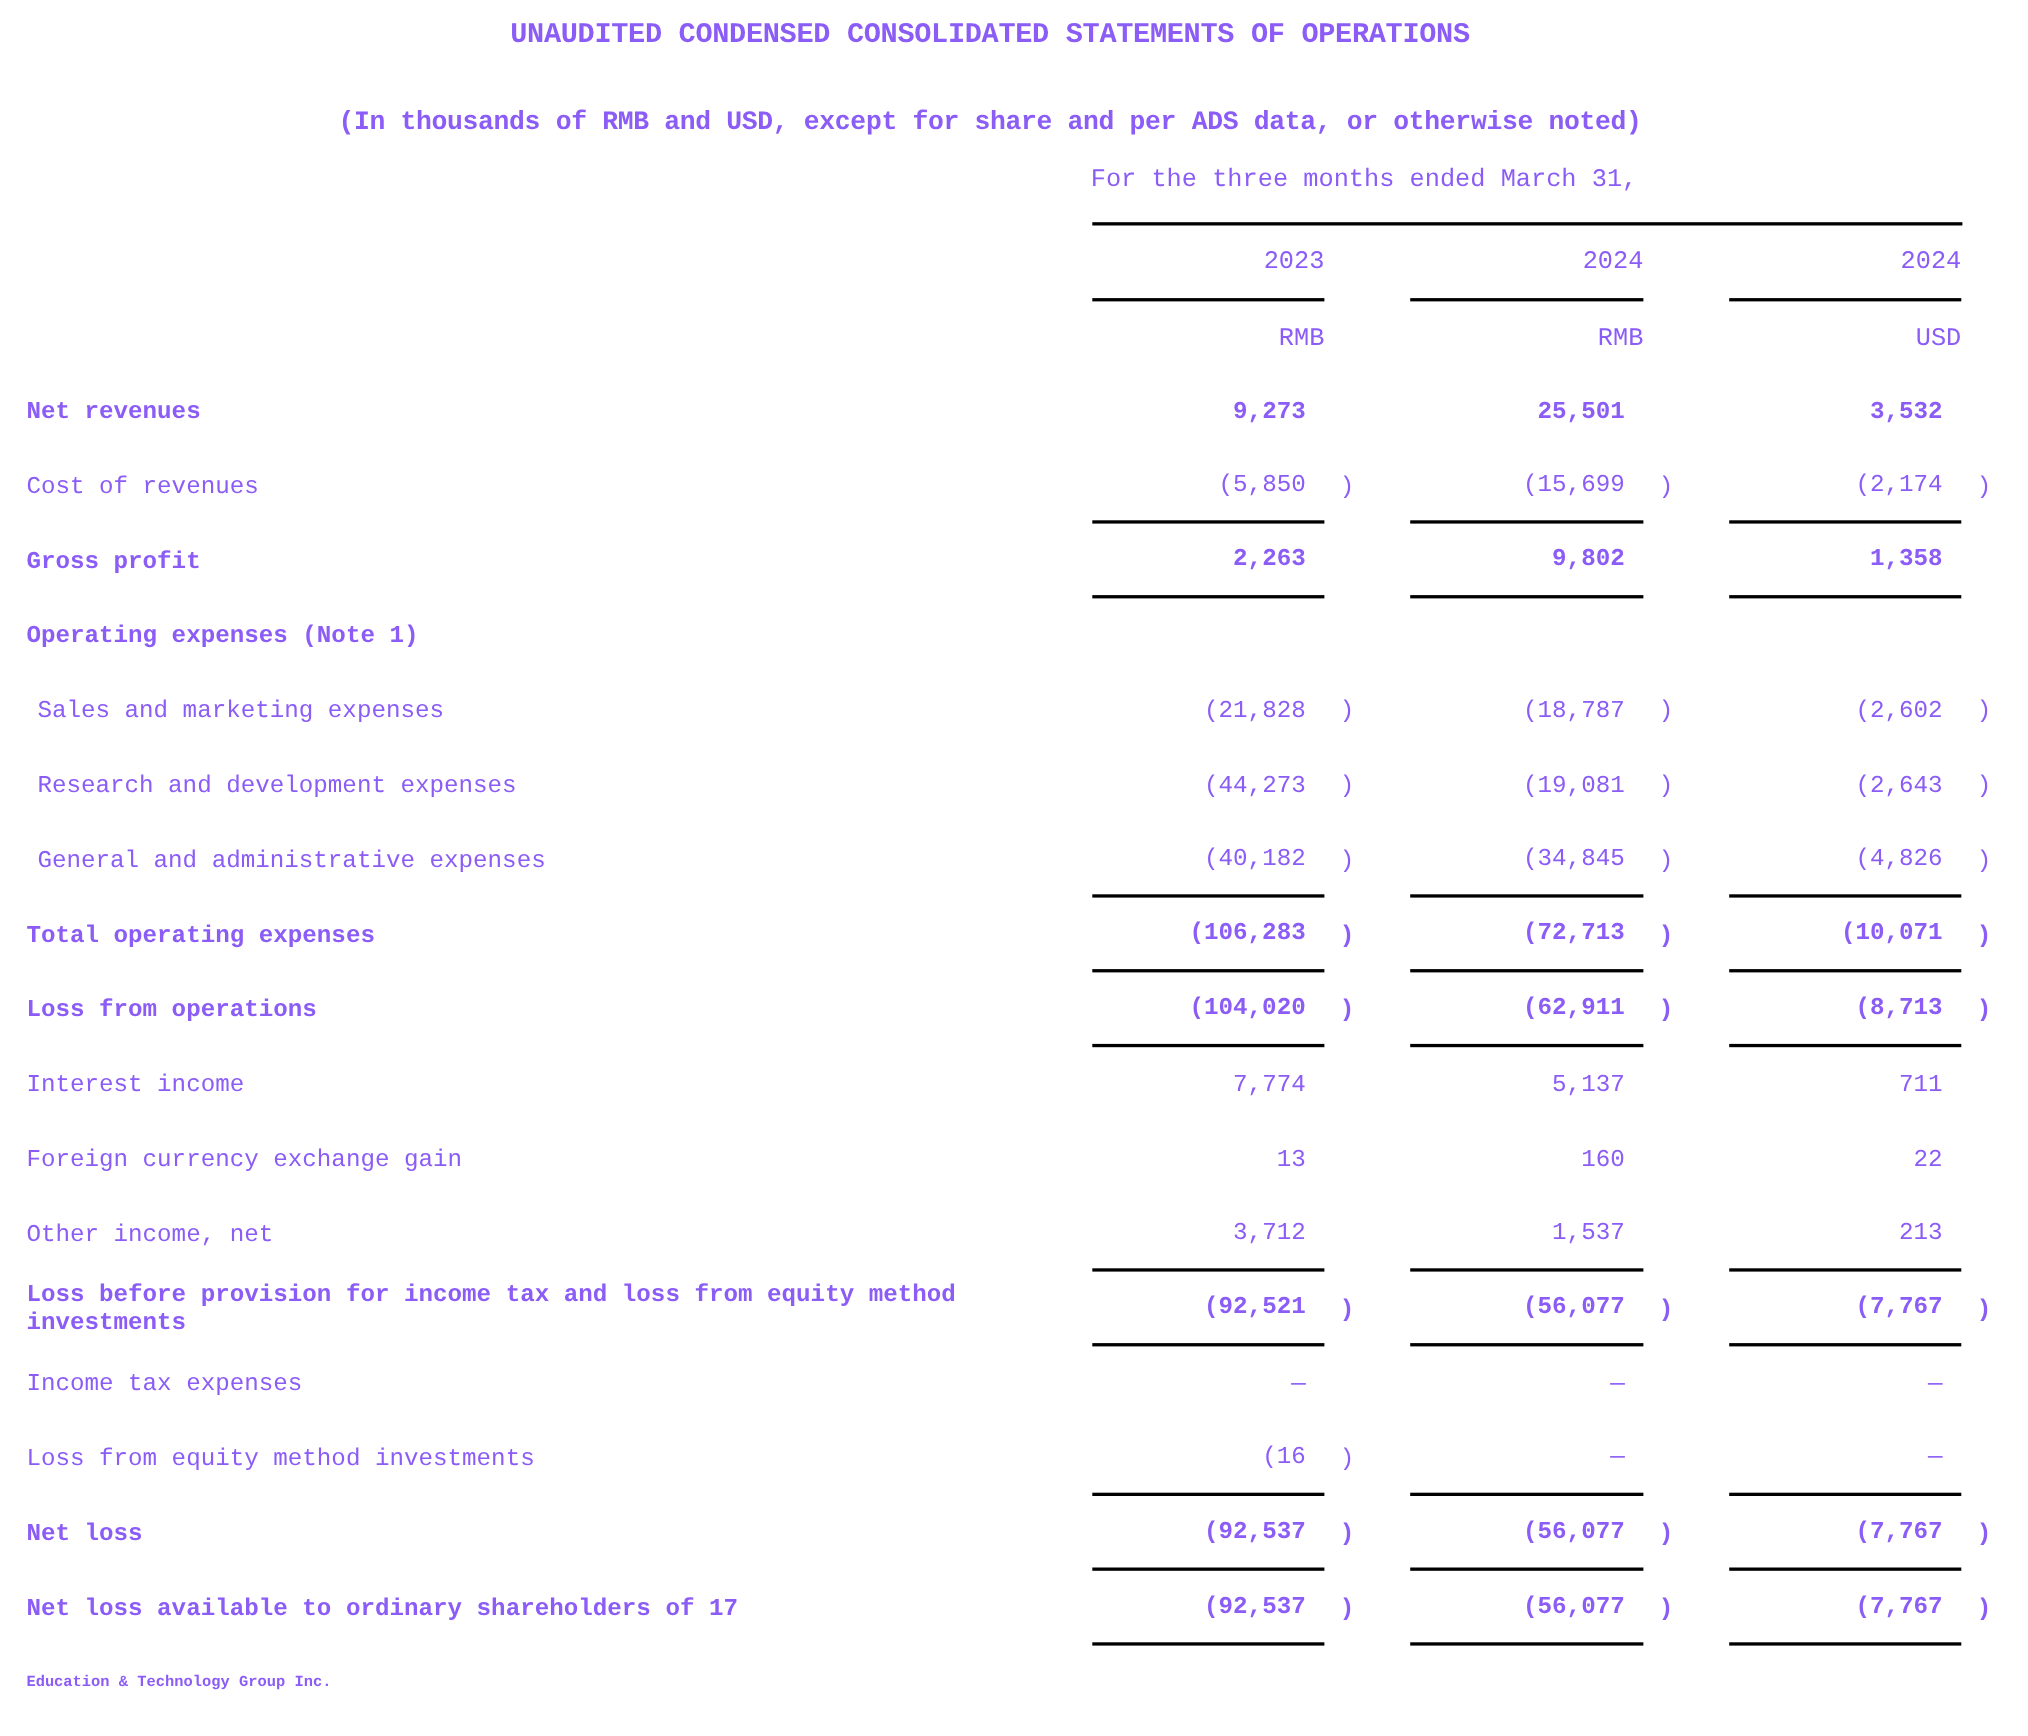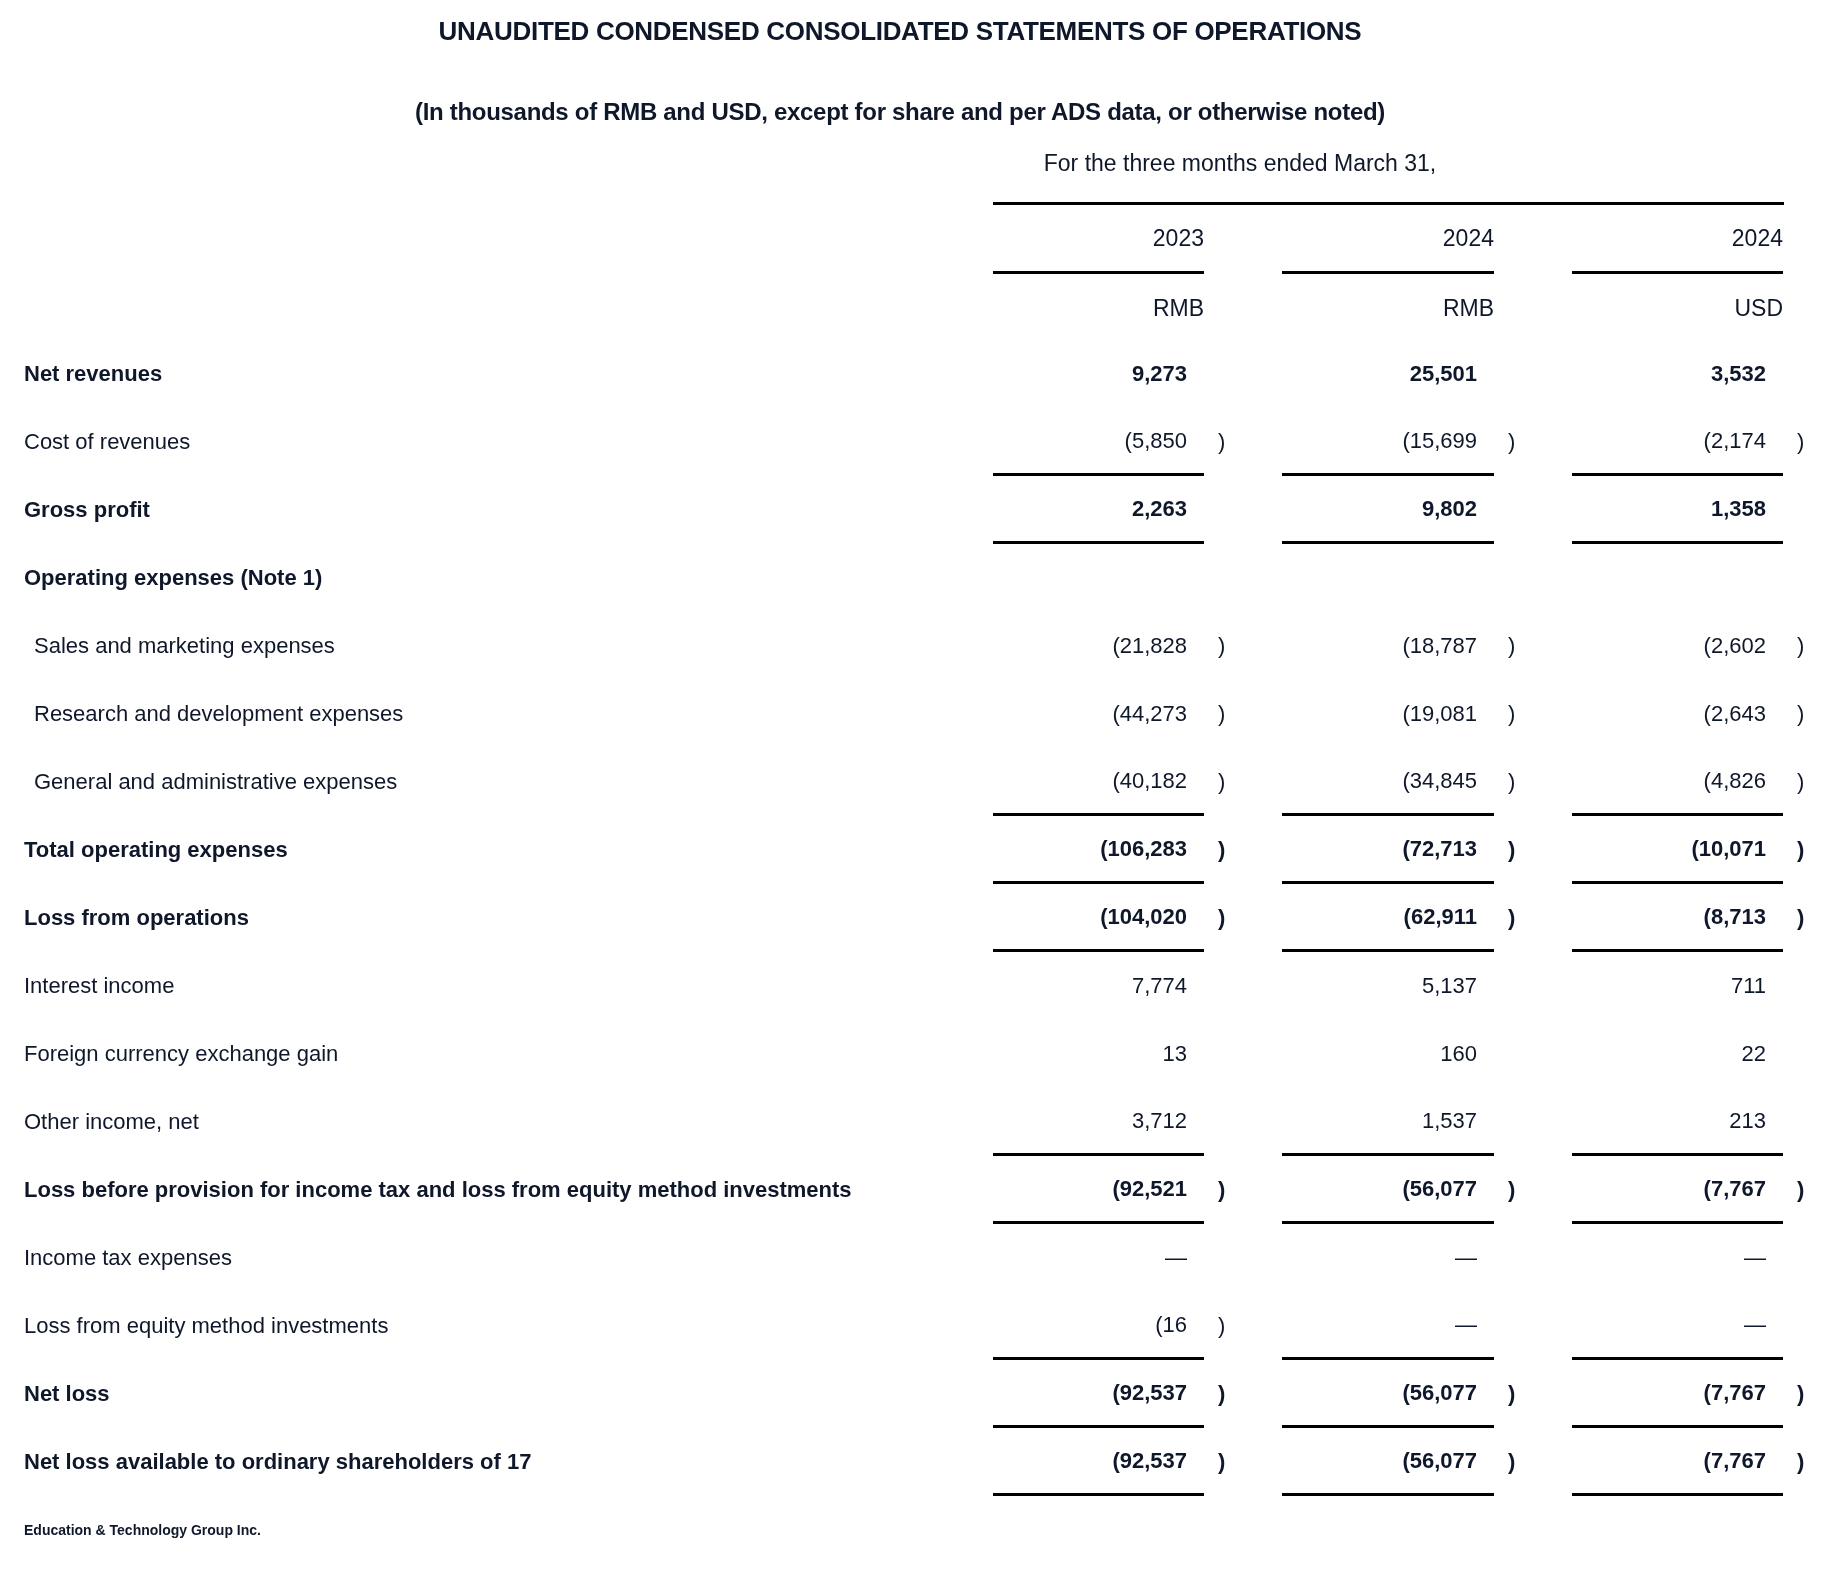--- a/index.html
+++ b/index.html
@@ -1,22 +1,22 @@
 <!DOCTYPE html>
 <html><head>
 <meta charset="utf-8">
 <style>
   html, body { margin: 0; padding: 0; background: #fff; }
   .sheet {
     position: relative;
     width: 1844px;
     height: 1578px;
     background: #ffffff;
-    color: #0f172a;
-    font-family: Liberation Sans, sans-serif;
+    color: #8b5cf6;
+    font-family: Liberation Mono, monospace;
     overflow: hidden;
   }
   .title {
     position: absolute;
     top: 16px; left: 0;
     width: 1800px;
     text-align: center;
     font-size: 26px;
     font-weight: bold;
     letter-spacing: -0.3px;

